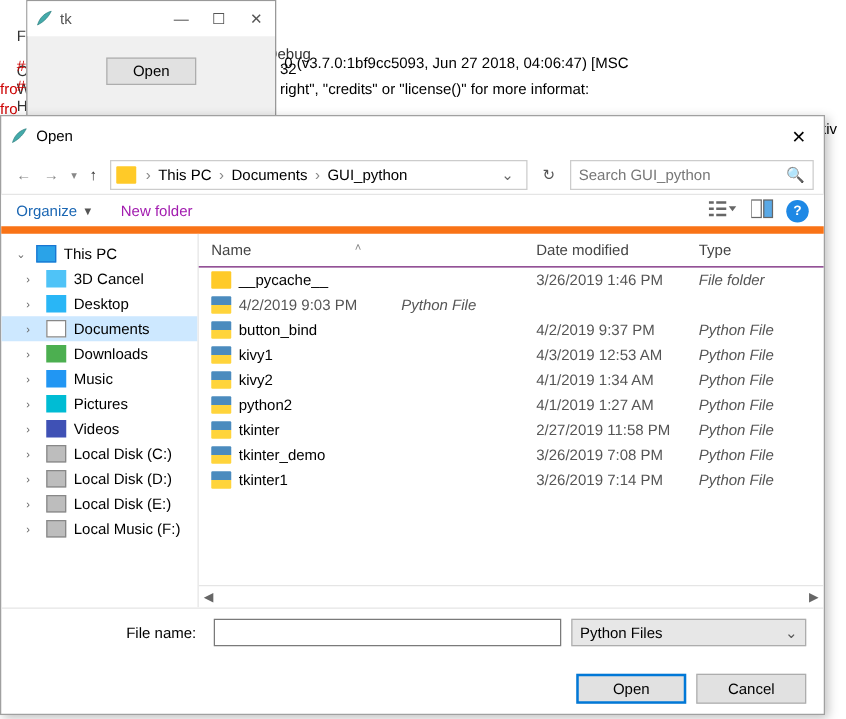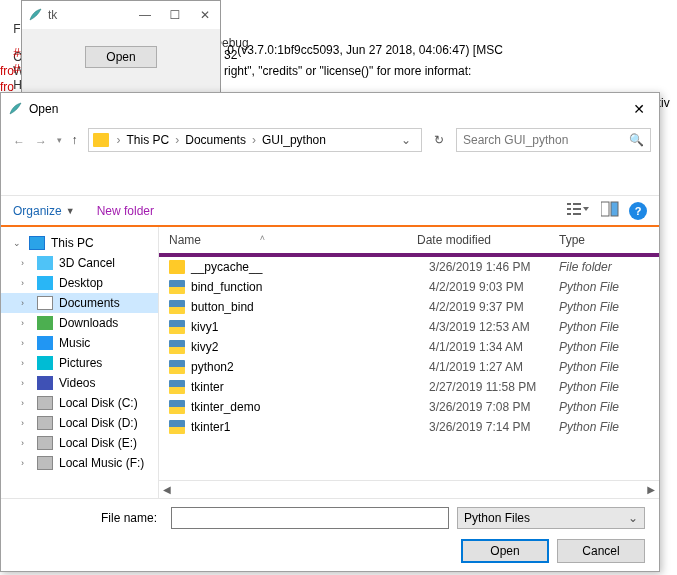--- a/index.html
+++ b/index.html
@@ -33,56 +33,56 @@
 .nav-arrows span.active { color: #333; }
 .breadcrumb { flex: 1; height: 24px; border: 1px solid #ccc; display: flex; align-items: center; padding: 0 4px; background: #fff; }
 .breadcrumb .folder-icon { width: 16px; height: 14px; background: #ffca28; border-radius: 1px; position: relative; margin-right: 6px; }
 .breadcrumb .crumb { padding: 0 4px; }
 .breadcrumb .sep { color: #888; padding: 0 2px; }
 .breadcrumb .dd { margin-left: auto; color: #666; padding: 0 6px; }
 .refresh { width: 22px; height: 24px; text-align: center; line-height: 24px; color: #555; }
 .search { width: 195px; height: 24px; border: 1px solid #ccc; display: flex; align-items: center; padding: 0 6px; color: #777; }
 .search .mag { margin-left: auto; color: #555; }
 
-.toolbar { height: 32px; border-top: 1px solid #e5e5e5; border-bottom: 2px solid #f97316; display: flex; align-items: center; padding: 0 12px; background: #fff; margin-top: 40px; }
+.toolbar { height: 32px; border-top: 1px solid #e5e5e5; border-bottom: 6px solid #f97316; display: flex; align-items: center; padding: 0 12px; background: #fff; }
 .toolbar .org { color: #1a66b3; margin-right: 4px; }
 .toolbar .dd-ar { color: #555; font-size: 9px; margin-right: 22px; }
 .toolbar .newf { color: #a21caf; }
 .toolbar .spacer { flex: 1; }
 .toolbar .view-icons { display: flex; gap: 10px; align-items: center; }
 .help { width: 18px; height: 18px; border-radius: 50%; background: #1e88e5; color: #fff; text-align: center; line-height: 18px; font-weight: bold; font-size: 11px; }
 
 .body { flex: 1; display: flex; overflow: hidden; }
 .tree { width: 158px; border-right: 1px solid #e5e5e5; padding: 6px 0; overflow: hidden; }
 .tree-item { display: flex; align-items: center; padding: 3px 4px 3px 12px; gap: 6px; cursor: default; }
 .tree-item.selected { background: #cde8ff; }
 .tree-item .chev { width: 10px; color: #666; font-size: 9px; }
 .tree-item .ico { width: 16px; height: 14px; display: inline-block; }
 .tree-item.sub { padding-left: 20px; }
 
 .files { flex: 1; display: flex; flex-direction: column; }
-.file-head { display: flex; padding: 6px 10px; border-bottom: 4px solid #701a75; color: #444; gap: 12px; }
+.file-head { display: flex; padding: 6px 10px; border-bottom: 1px solid #701a75; color: #444; }
 .file-head .col-name { flex: 1; }
 .file-head .col-date { width: 130px; }
 .file-head .col-type { width: 90px; }
 .file-head .sort { font-size: 9px; color: #888; margin-left: auto; margin-right: 140px; }
 .file-row { display: flex; padding: 3px 10px; align-items: center; }
 .file-row .ico { width: 16px; height: 14px; margin-right: 6px; }
 .file-row .fname { flex: 1; }
 .file-row .fdate { width: 130px; color: #555; }
 .file-row .ftype { width: 90px; color: #555; font-style: italic; }
 .folder-mini { background: #ffca28; border-radius: 1px; }
 .py-mini { background: linear-gradient(#4b8bbe 50%, #ffd43b 50%); border-radius: 1px; }
 
 .hscroll { height: 18px; border-top: 1px solid #e5e5e5; display: flex; align-items: center; padding: 0 4px; }
 .hscroll .ar { color: #666; font-size: 10px; }
 .hscroll .track { flex: 1; }
 
 .bottom { padding: 8px 14px; border-top: 1px solid #e5e5e5; }
-.fn-row { display: flex; align-items: center; gap: 8px; margin-bottom: 10px; }
+.fn-row { display: flex; align-items: center; gap: 8px; margin-bottom: 22px; }
 .fn-row label { width: 148px; text-align: right; padding-right: 6px; }
 .fn-row input { flex: 1; height: 22px; border: 1px solid #7a7a7a; padding: 0 4px; }
 .fn-row .filter { width: 188px; height: 22px; border: 1px solid #adadad; background: #e7e7e7; display: flex; align-items: center; padding: 0 6px; }
 .fn-row .filter .dd { margin-left: auto; color: #555; }
 .btn-row { display: flex; justify-content: flex-end; gap: 8px; }
 .btn-row button { width: 88px; height: 24px; border: 1px solid #adadad; background: #e1e1e1; }
 .btn-row button.primary { border: 2px solid #0078d7; }
 
 
 .ico-monitor { background: #2aa3e8; border: 1px solid #1976d2; }
@@ -275,21 +275,20 @@
       </div>
       <div id="filelist">
           <div class="file-row">
             <span class="ico folder-mini"></span>
             <span class="fname">__pycache__</span>
             <span class="fdate">3/26/2019 1:46 PM</span>
             <span class="ftype">File folder</span>
           </div>
           <div class="file-row">
             <span class="ico py-mini"></span>
-            <span class="fname">bind_function</span>
             <span class="fdate">4/2/2019 9:03 PM</span>
             <span class="ftype">Python File</span>
           </div>
           <div class="file-row">
             <span class="ico py-mini"></span>
             <span class="fname">button_bind</span>
             <span class="fdate">4/2/2019 9:37 PM</span>
             <span class="ftype">Python File</span>
           </div>
           <div class="file-row">

